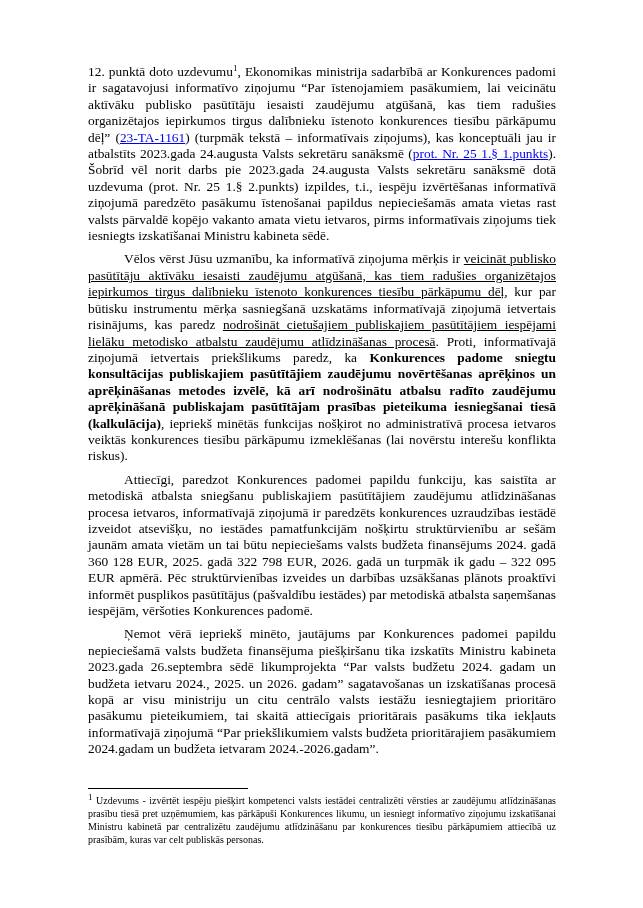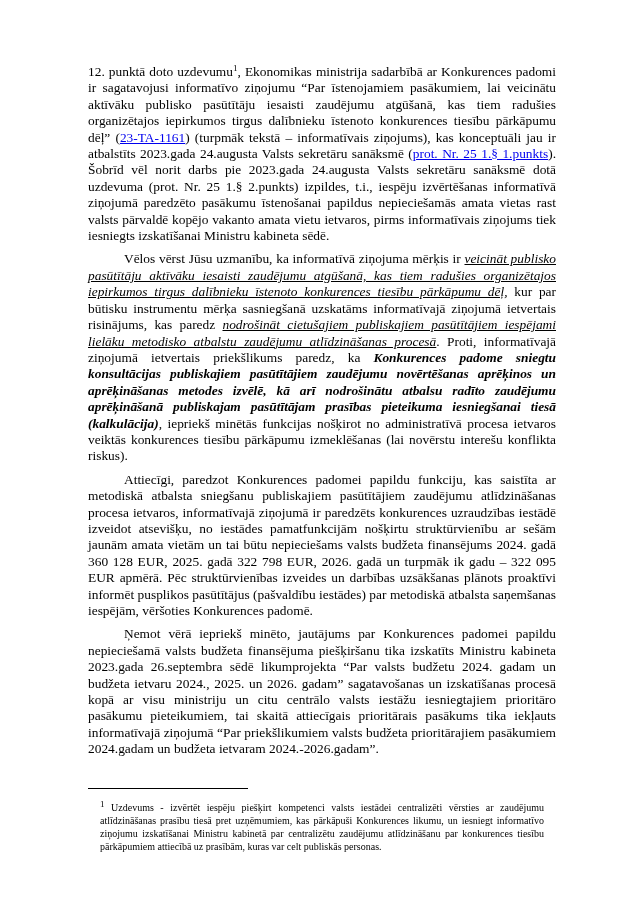--- a/index.html
+++ b/index.html
@@ -24,22 +24,22 @@
     text-align: justify;
   }
   .para {
     margin: 0 0 7px 0;
     text-indent: 36px;
   }
   .para.no-indent {
     text-indent: 0;
   }
   .i { }
-  .b { font-weight: bold; font-style: italic; }
-  .u { text-decoration: underline; font-style: italic; }
+  .b { font-weight: bold; }
+  .u { text-decoration: underline; }
   sup {
     font-size: 9px;
     line-height: 0;
     vertical-align: super;
   }
   a.link {
     color: #0000EE;
     text-decoration: underline;
     cursor: pointer;
   }
@@ -52,21 +52,21 @@
   .footnote-rule {
     width: 160px;
     height: 0;
     border-top: 1.2px solid #000000;
     margin-bottom: 5px;
   }
   .footnote {
     font-size: 10px;
     line-height: 13px;
     text-align: justify;
-    margin: 12px;
+    margin: 0;
   }
 </style>
 </head>
 <body>
 
 <div class="page">
   <div class="body-text">
     <p class="para no-indent"><span>12. punktā doto uzdevumu</span><sup>1</sup><span>, Ekonomikas ministrija sadarbībā ar Konkurences padomi ir sagatavojusi informatīvo ziņojumu “</span><span class="i">Par īstenojamiem pasākumiem, lai veicinātu aktīvāku publisko pasūtītāju iesaisti zaudējumu atgūšanā, kas tiem radušies organizētajos iepirkumos tirgus dalībnieku īstenoto konkurences tiesību pārkāpumu dēļ</span><span>” (</span><a class="link" href="#">23-TA-1161</a><span>) (turpmāk tekstā – informatīvais ziņojums), kas konceptuāli jau ir atbalstīts 2023.gada 24.augusta Valsts sekretāru sanāksmē (</span><a class="link" href="#">prot. Nr. 25  1.§  1.punkts</a><span>). Šobrīd vēl norit darbs pie 2023.gada 24.augusta Valsts sekretāru sanāksmē dotā uzdevuma (prot. Nr. 25  1.§  2.punkts) izpildes, t.i., iespēju izvērtēšanas informatīvā ziņojumā paredzēto pasākumu īstenošanai papildus nepieciešamās amata vietas rast valsts pārvaldē kopējo vakanto amata vietu ietvaros, pirms informatīvais ziņojums tiek iesniegts izskatīšanai Ministru kabineta sēdē.</span></p>
     <p class="para"><span>Vēlos vērst Jūsu uzmanību, ka informatīvā ziņojuma mērķis ir </span><span class="u">veicināt publisko pasūtītāju aktīvāku iesaisti zaudējumu atgūšanā, kas tiem radušies organizētajos iepirkumos tirgus dalībnieku īstenoto konkurences tiesību pārkāpumu dēļ</span><span>, kur par būtisku instrumentu mērķa sasniegšanā uzskatāms informatīvajā ziņojumā ietvertais risinājums, kas paredz </span><span class="u">nodrošināt cietušajiem publiskajiem pasūtītājiem iespējami lielāku metodisko atbalstu zaudējumu atlīdzināšanas procesā</span><span>. Proti, informatīvajā ziņojumā ietvertais priekšlikums paredz, ka </span><span class="b">Konkurences padome sniegtu konsultācijas publiskajiem pasūtītājiem zaudējumu novērtēšanas aprēķinos un aprēķināšanas metodes izvēlē, kā arī nodrošinātu atbalsu radīto zaudējumu aprēķināšanā publiskajam pasūtītājam prasības pieteikuma iesniegšanai tiesā (kalkulācija)</span><span>, iepriekš minētās funkcijas nošķirot no administratīvā procesa ietvaros veiktās konkurences tiesību pārkāpumu izmeklēšanas (lai novērstu interešu konflikta riskus).</span></p>
     <p class="para"><span>Attiecīgi, paredzot Konkurences padomei papildu funkciju, kas saistīta ar metodiskā atbalsta sniegšanu publiskajiem pasūtītājiem zaudējumu atlīdzināšanas procesa ietvaros, informatīvajā ziņojumā ir paredzēts konkurences uzraudzības iestādē izveidot atsevišķu, no iestādes pamatfunkcijām nošķirtu struktūrvienību ar sešām jaunām amata vietām un tai būtu nepieciešams valsts budžeta finansējums 2024. gadā 360 128 EUR, 2025. gadā 322 798 EUR, 2026. gadā un turpmāk ik gadu – 322 095 EUR apmērā. Pēc struktūrvienības izveides un darbības uzsākšanas plānots proaktīvi informēt pusplikos pasūtītājus (pašvaldību iestādes) par metodiskā atbalsta saņemšanas iespējām, vēršoties Konkurences padomē.</span></p>

